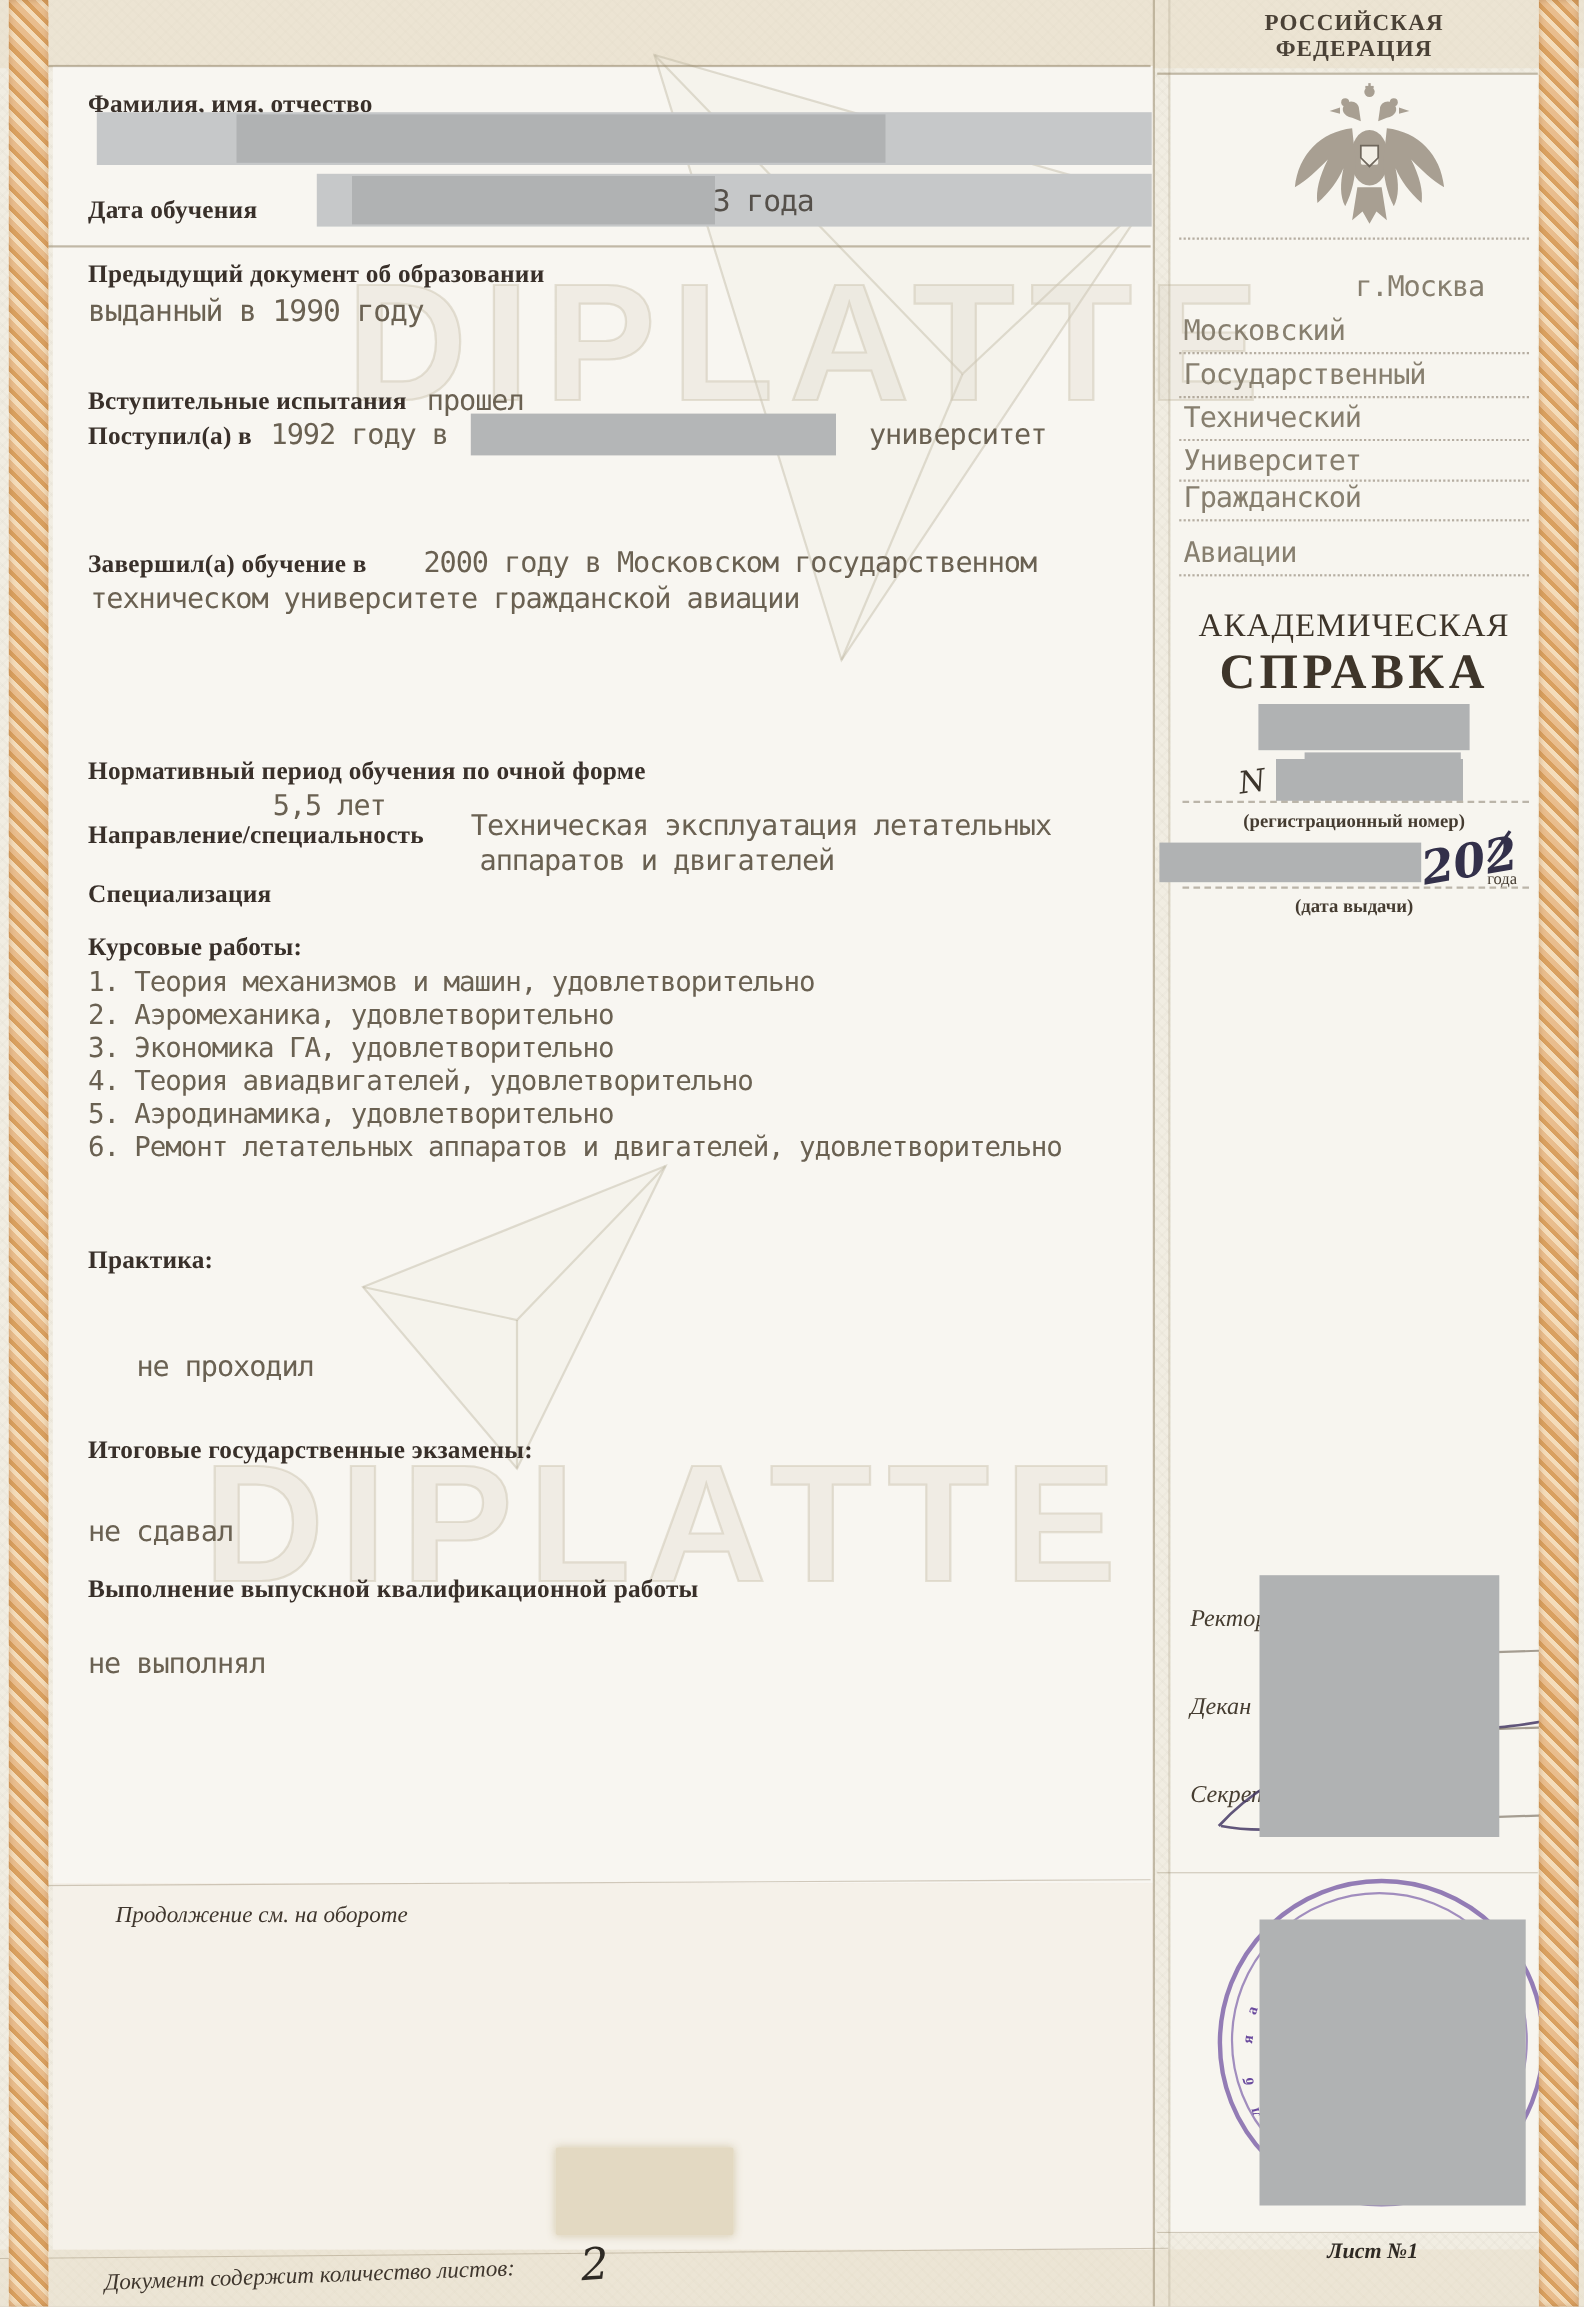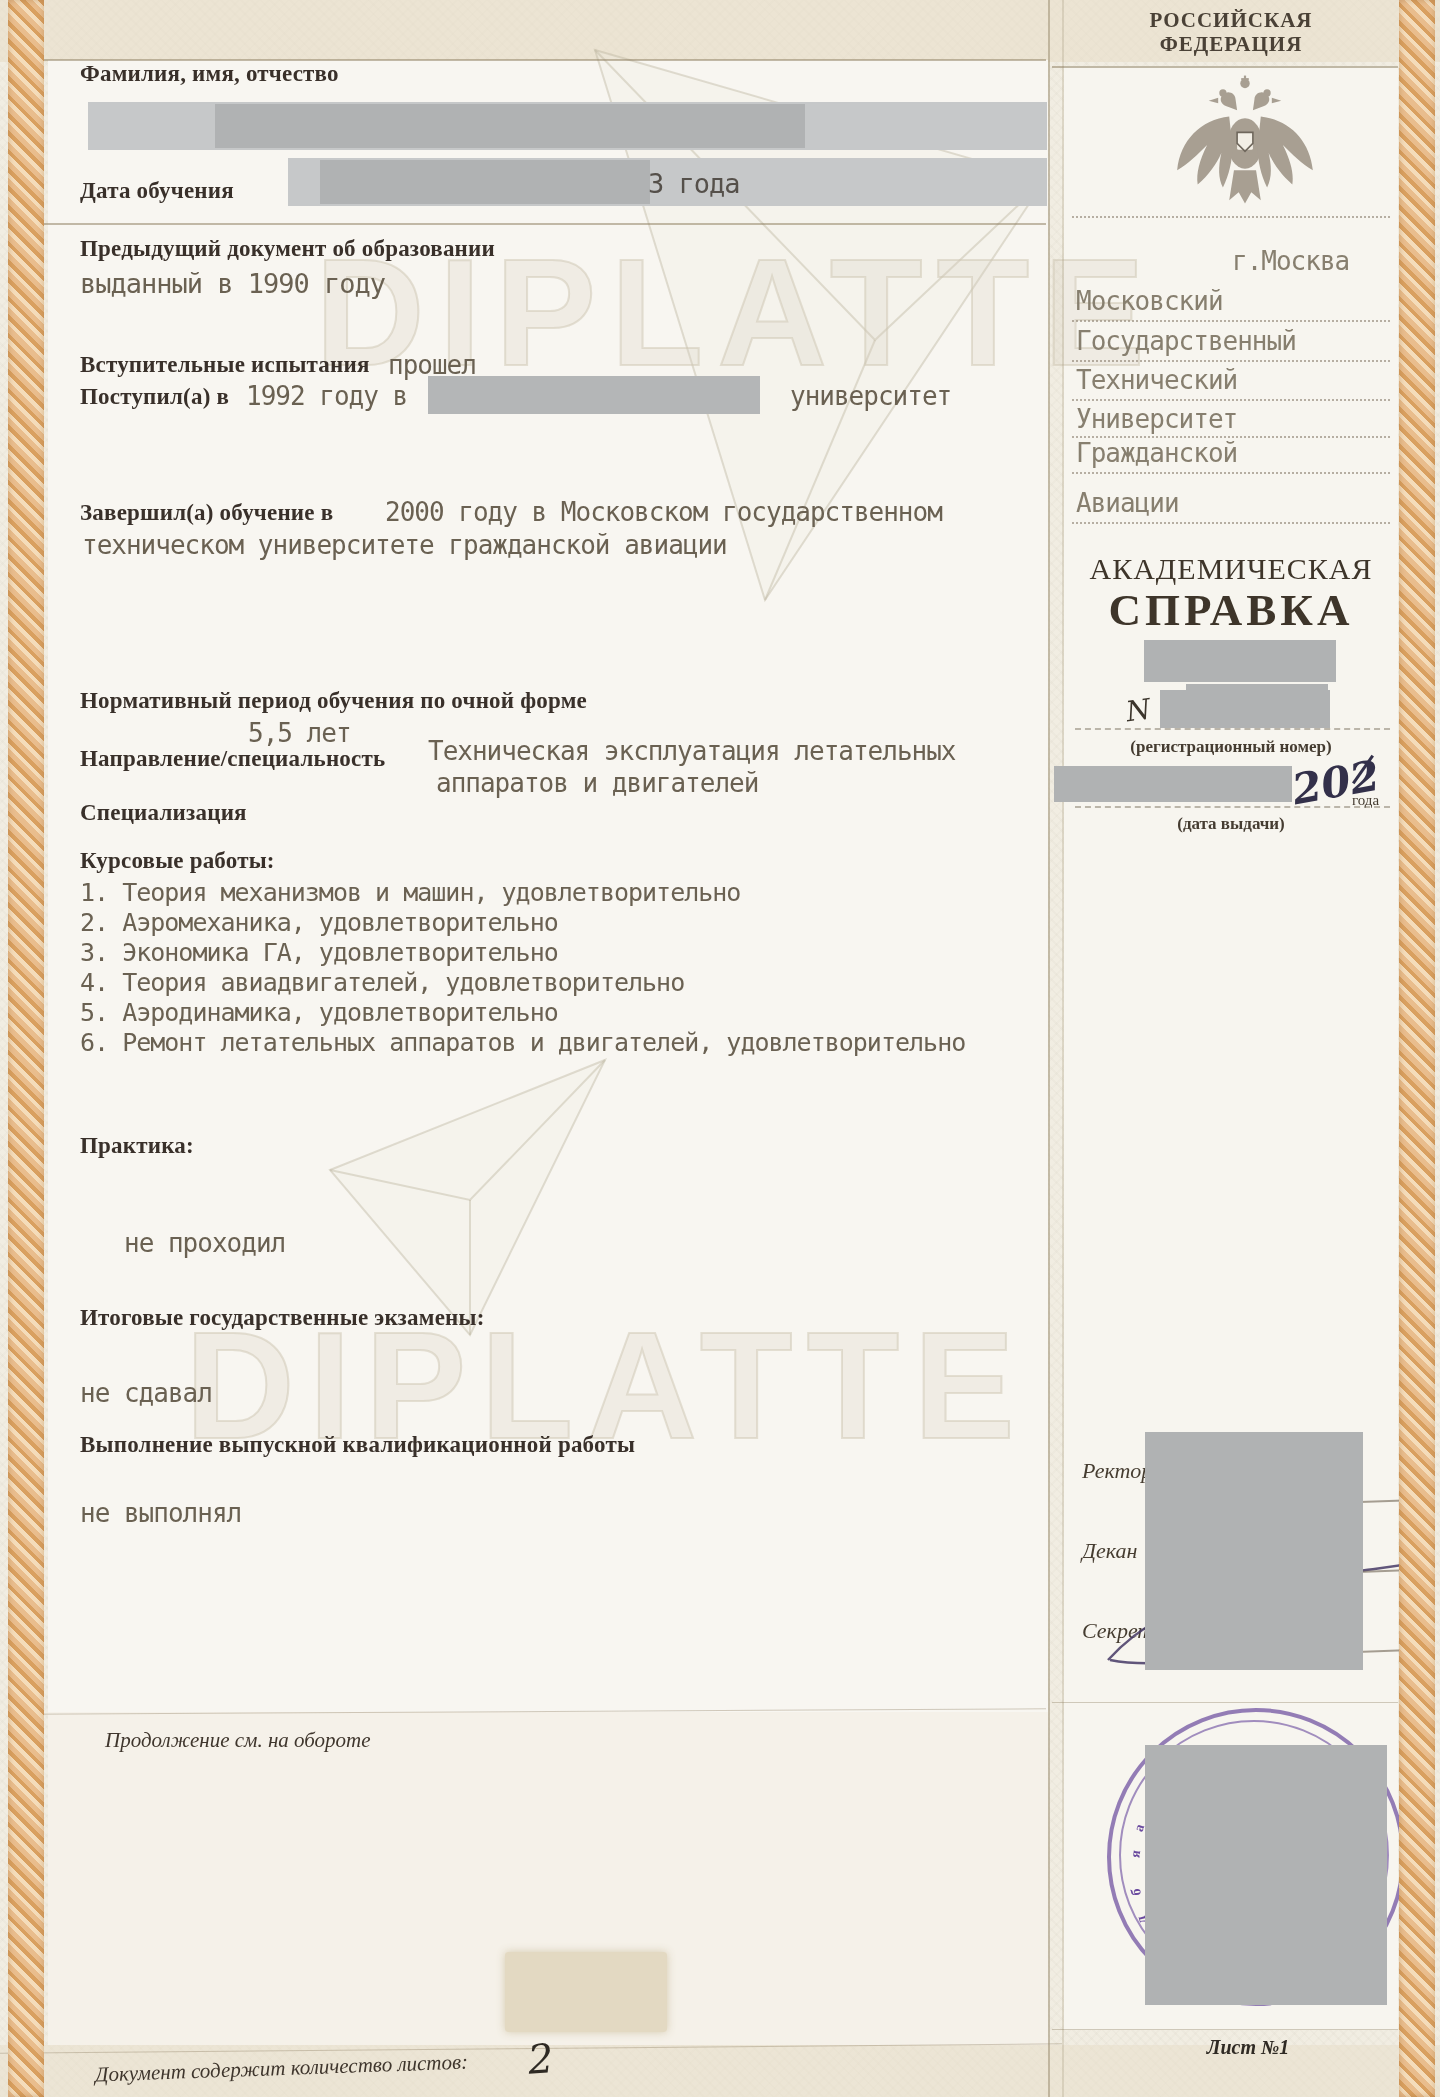--- a/index.html
+++ b/index.html
@@ -105,21 +105,21 @@
   <div class="abs z2 rule" style="left:28px;top:223px;width:1018px;"></div>
   <div class="abs z2 rule-thin" style="left:28px;top:1711px;width:1018px;transform:rotate(-.3deg);"></div>
   <div class="abs z2 rule-thin" style="left:0px;top:2048px;width:1062px;transform:rotate(-.5deg);"></div>
   <div class="abs z2 vrule" style="left:1048px;top:0;height:2097px;"></div>
   <div class="abs z2 vrule" style="left:1062px;top:0;height:2097px;opacity:.45;"></div>
   <div class="abs z2 rule" style="left:1052px;top:66px;width:346px;"></div>
   <div class="abs z2 dotted-line" style="left:1072px;top:216px;width:318px;"></div>
   <div class="abs z2 rule-thin" style="left:1052px;top:1702px;width:346px;"></div>
   <div class="abs z2 rule-thin" style="left:1052px;top:2029px;width:346px;"></div>
 
-  <div class="abs z2 lbl" style="left:80px;top:61px;">Фамилия, имя, отчество</div>
+  <div class="abs z2 lbl" style="left:80px;top:82px;">Фамилия, имя, отчество</div>
   <div class="abs z2 red" style="left:88px;top:102px;width:959px;height:48px;"></div>
   <div class="abs z2 red-dark" style="left:215px;top:104px;width:590px;height:44px;"></div>
 
   <div class="abs z2 lbl" style="left:80px;top:178px;">Дата обучения</div>
   <div class="abs z2 red" style="left:288px;top:158px;width:759px;height:48px;"></div>
   <div class="abs z2 red-dark" style="left:320px;top:160px;width:330px;height:44px;"></div>
   <div class="abs z3 type" style="left:648px;top:168px;font-size:27px;color:#55504a;text-align:right;">3 года</div>
 
   <div class="abs z2 lbl" style="left:80px;top:236px;">Предыдущий документ об образовании</div>
   <div class="abs z2 type" style="left:80px;top:268px;font-size:27px;">выданный в 1990 году</div>

